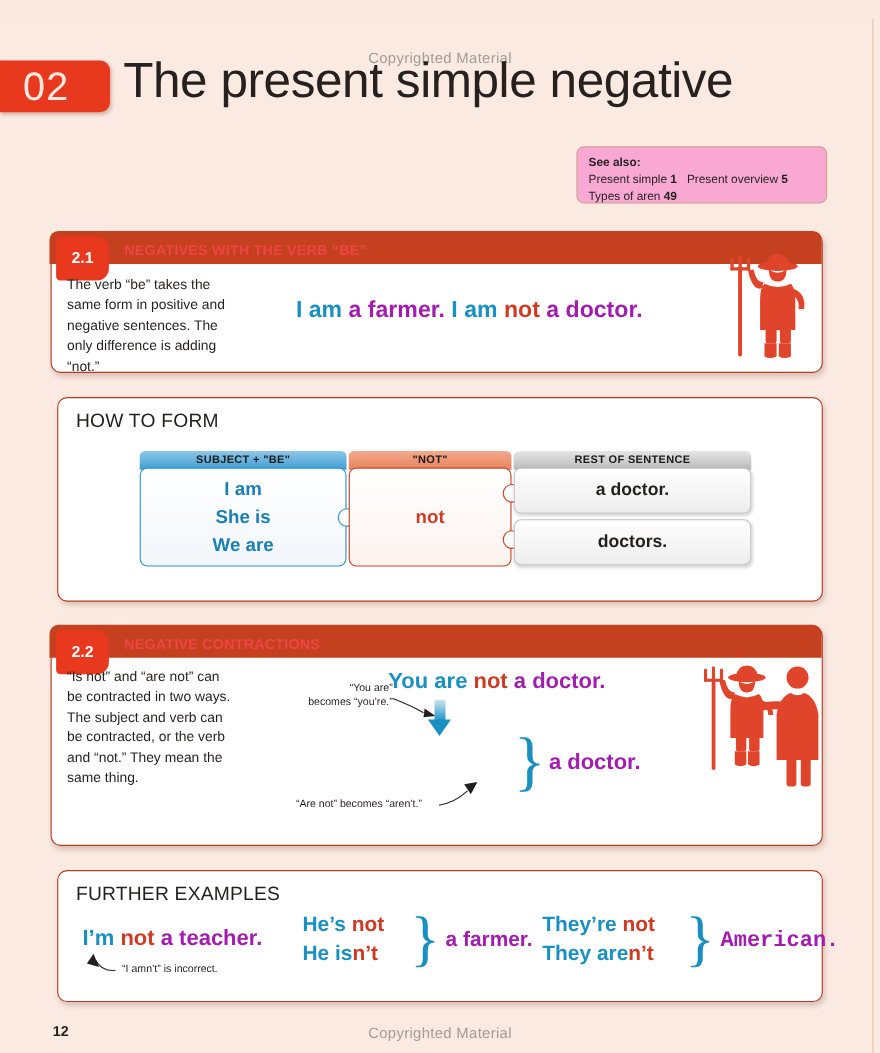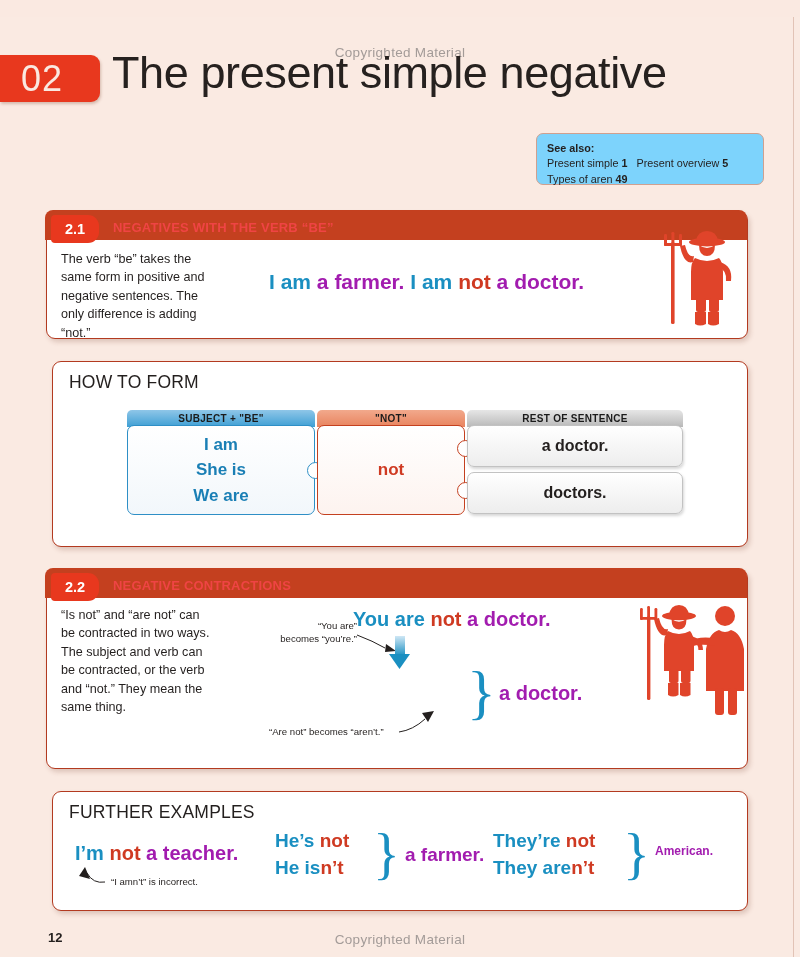--- a/index.html
+++ b/index.html
@@ -33,39 +33,39 @@
     font-size: 45px; font-weight: 300; color: #26211f;
     letter-spacing: -.4px; white-space: nowrap;
   }
 
   
   .intro {
     position: absolute; left: 46px; top: 113px; width: 400px;
     font-size: 14.6px; line-height: 1.52; color: #231f1e;
   }
   .see-also {
-    position: absolute; left: 536px; top: 116px; width: 228px; height: 52px;
-    background: #7dd3fc; border: 1px solid #cfa08f; border-radius: 7px;
+    position: absolute; left: 524px; top: 116px; width: 228px; height: 52px;
+    background: #f9a8d4; border: 1px solid #cfa08f; border-radius: 7px;
     padding: 7px 9px 0 10px;
     font-size: 10.8px; line-height: 1.42; color: #231f1e;
   }
   .see-also b { font-weight: bold; }
 
   
   .card {
     position: absolute; background: #ffffff;
     border: 1.6px solid #b33a20; border-radius: 9px;
     box-shadow: 2px 3px 5px rgba(120,60,40,.22);
   }
   .sec-header {
     position: absolute; left: -1.6px; top: -1.6px; height: 30px;
     background: #c4401f; border-radius: 8px 8px 0 0;
   }
   .sec-badge {
-    position: absolute; left: 4px; top: 3px; width: 48px; height: 28px;
+    position: absolute; left: 4px; top: 3px; width: 48px; height: 40px;
     background: #e8381e; border-radius: 4px 11px 11px 4px;
     color: #fff; font-size: 14.5px; font-weight: bold;
     display: flex; align-items: center; justify-content: center;
   }
   .sec-title {
     position: absolute; left: 66px; top: 3px; height: 24px;
     display: flex; align-items: center;
     color: #ef4444; font-size: 13px; font-weight: bold; letter-spacing: .2px; text-align: center;
   }
   .plain-title {
@@ -332,19 +332,19 @@
       <div><span class="blue">He is</span><span class="red">n’t</span></div>
     </div>
     <div class="brace" style="left:320px; top:30px; font-size:56px;">}</div>
     <div class="ex dark" style="left:352px; top:52px; font-size:19px;">a farmer.</div>
 
     <div class="ex" style="left:440px; top:36px; font-size:19px; line-height:1.42;">
       <div><span class="blue">They’re</span><span class="red"> not</span></div>
       <div><span class="blue">They are</span><span class="red">n’t</span></div>
     </div>
     <div class="brace" style="left:570px; top:30px; font-size:56px;">}</div>
-    <div class="ex dark" style="left:602px; top:52px; font-size:12px;">American.</div>
+    <div class="ex dark" style="left:602px; top:52px; font-size:20px;font-family:Liberation Mono, monospace;">American.</div>
   </div>
 
   <div class="pagenum">12</div>
   <div class="copyright-bot">Copyrighted Material</div>
 
 </div>
 
 </body></html>

